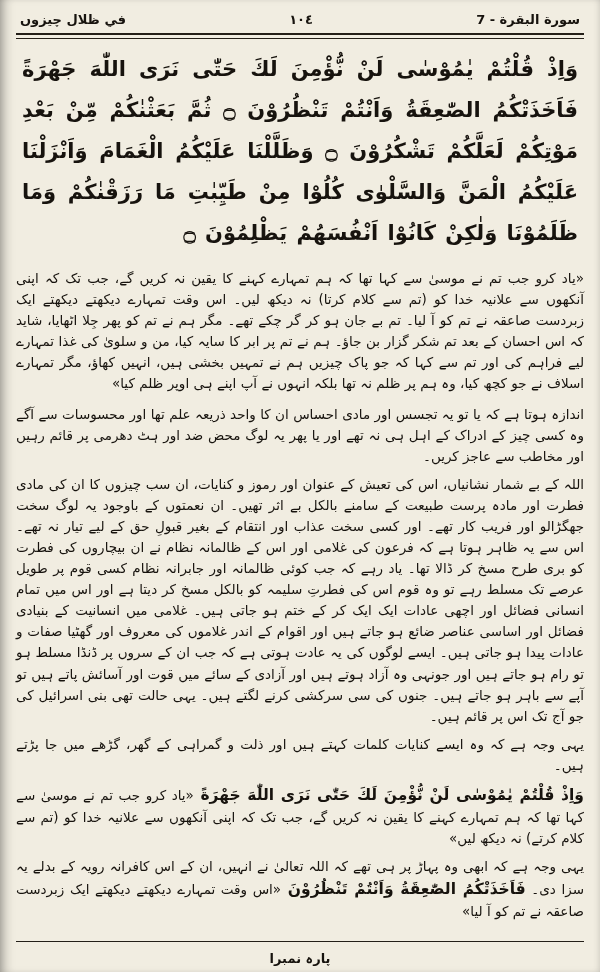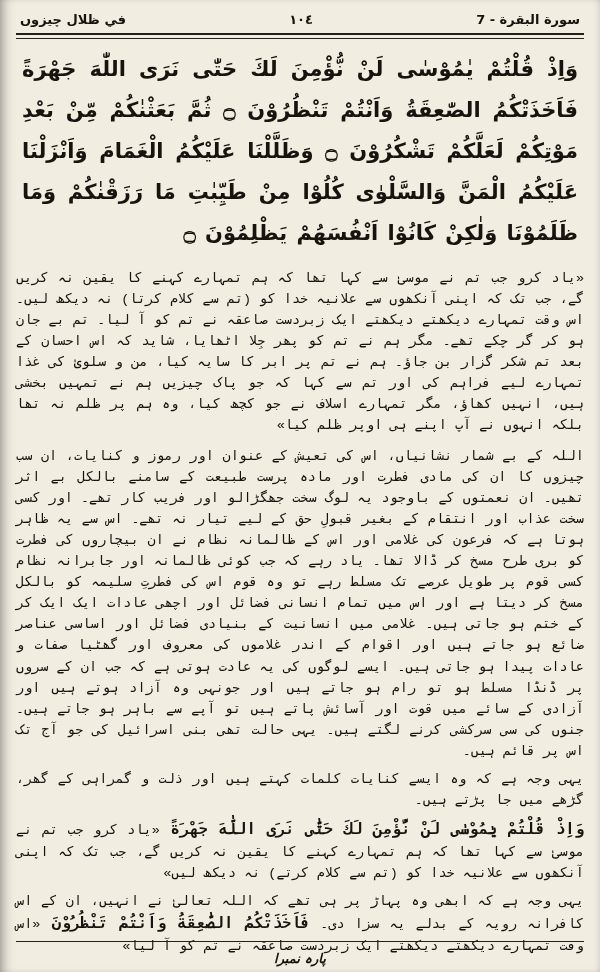--- a/index.html
+++ b/index.html
@@ -43,32 +43,31 @@
     line-height:1.95;
     text-align:justify;
     margin:4px 6px 14px 6px;
     word-spacing:2px;
   }
   .body-text{
     font-size:13.5px;
     line-height:1.56;
     text-align:justify;
   }
-  .para{margin:0 0 7px 0;font-family:Liberation Mono, monospace;}
+  .para{margin:0 0 7px 0;}
   .para .arabic{
     font-weight:bold;
     font-size:15.5px;
   }
   .para .urdu{}
   .para.translation{margin-bottom:10px;}
   .page-footer-wrap{
     position:absolute;
     left:16px;right:16px;bottom:6px;
     text-align:center;
-    font-style:italic;
   }
   .foot-rule{
     border-top:1.5px solid #241f18;
     margin-bottom:9px;
   }
   .page-footer{
     font-size:13px;
     font-weight:bold;
   }
 </style>
@@ -82,20 +81,21 @@
     <span class="h-center">١٠٤</span>
     <span class="h-left">في ظلال چیزوں</span>
   </header>
 
   <div class="double-rule"></div>
 
   <div class="quran-block">وَاِذْ قُلْتُمْ يٰمُوْسٰى لَنْ نُّؤْمِنَ لَكَ حَتّٰى نَرَى اللّٰهَ جَهْرَةً فَاَخَذَتْكُمُ الصّٰعِقَةُ وَاَنْتُمْ تَنْظُرُوْنَ ۝ ثُمَّ بَعَثْنٰكُمْ مِّنْ بَعْدِ مَوْتِكُمْ لَعَلَّكُمْ تَشْكُرُوْنَ ۝ وَظَلَّلْنَا عَلَيْكُمُ الْغَمَامَ وَاَنْزَلْنَا عَلَيْكُمُ الْمَنَّ وَالسَّلْوٰى كُلُوْا مِنْ طَيِّبٰتِ مَا رَزَقْنٰكُمْ وَمَا ظَلَمُوْنَا وَلٰكِنْ كَانُوْا اَنْفُسَهُمْ يَظْلِمُوْنَ ۝</div>
 
   <div class="body-text" id="paragraphs">
       <div class="para translation"><span class="urdu">«یاد کرو جب تم نے موسیٰ سے کہا تھا کہ ہم تمہارے کہنے کا یقین نہ کریں گے، جب تک کہ اپنی آنکھوں سے علانیہ خدا کو (تم سے کلام کرتا) نہ دیکھ لیں۔ اس وقت تمہارے دیکھتے دیکھتے ایک زبردست صاعقہ نے تم کو آ لیا۔ تم بے جان ہو کر گر چکے تھے۔ مگر ہم نے تم کو پھر جِلا اٹھایا، شاید کہ اس احسان کے بعد تم شکر گزار بن جاؤ۔ ہم نے تم پر ابر کا سایہ کیا، من و سلویٰ کی غذا تمہارے لیے فراہم کی اور تم سے کہا کہ جو پاک چیزیں ہم نے تمہیں بخشی ہیں، انہیں کھاؤ، مگر تمہارے اسلاف نے جو کچھ کیا، وہ ہم پر ظلم نہ تھا بلکہ انہوں نے آپ اپنے ہی اوپر ظلم کیا»</span></div>
+      <div class="para"><span class="urdu">اندازہ ہوتا ہے کہ یا تو یہ تجسس اور مادی احساس ان کا واحد ذریعہ علم تھا اور محسوسات سے آگے وہ کسی چیز کے ادراک کے اہل ہی نہ تھے اور یا پھر یہ لوگ محض ضد اور ہٹ دھرمی پر قائم رہیں اور مخاطب سے عاجز کریں۔</span></div>
       <div class="para"><span class="urdu">اللہ کے بے شمار نشانیاں، اس کی تعیش کے عنوان اور رموز و کنایات، ان سب چیزوں کا ان کی مادی فطرت اور مادہ پرست طبیعت کے سامنے بالکل بے اثر تھیں۔ ان نعمتوں کے باوجود یہ لوگ سخت جھگڑالو اور فریب کار تھے۔ اور کسی سخت عذاب اور انتقام کے بغیر قبولِ حق کے لیے تیار نہ تھے۔ اس سے یہ ظاہر ہوتا ہے کہ فرعون کی غلامی اور اس کے ظالمانہ نظام نے ان بیچاروں کی فطرت کو بری طرح مسخ کر ڈالا تھا۔ یاد رہے کہ جب کوئی ظالمانہ اور جابرانہ نظام کسی قوم پر طویل عرصے تک مسلط رہے تو وہ قوم اس کی فطرتِ سلیمہ کو بالکل مسخ کر دیتا ہے اور اس میں تمام انسانی فضائل اور اچھی عادات ایک ایک کر کے ختم ہو جاتی ہیں۔ غلامی میں انسانیت کے بنیادی فضائل اور اساسی عناصر ضائع ہو جاتے ہیں اور اقوام کے اندر غلاموں کی معروف اور گھٹیا صفات و عادات پیدا ہو جاتی ہیں۔ ایسے لوگوں کی یہ عادت ہوتی ہے کہ جب ان کے سروں پر ڈنڈا مسلط ہو تو رام ہو جاتے ہیں اور جونہی وہ آزاد ہوتے ہیں اور آزادی کے سائے میں قوت اور آسائش پاتے ہیں تو آپے سے باہر ہو جاتے ہیں۔ جنوں کی سی سرکشی کرنے لگتے ہیں۔ یہی حالت تھی بنی اسرائیل کی جو آج تک اس پر قائم ہیں۔</span></div>
       <div class="para"><span class="urdu">یہی وجہ ہے کہ وہ ایسے کنایات کلمات کہتے ہیں اور ذلت و گمراہی کے گھر، گڑھے میں جا پڑتے ہیں۔</span></div>
       <div class="para"><span class="arabic">وَاِذْ قُلْتُمْ يٰمُوْسٰى لَنْ نُّؤْمِنَ لَكَ حَتّٰى نَرَى اللّٰهَ جَهْرَةً </span><span class="urdu">«یاد کرو جب تم نے موسیٰ سے کہا تھا کہ ہم تمہارے کہنے کا یقین نہ کریں گے، جب تک کہ اپنی آنکھوں سے علانیہ خدا کو (تم سے کلام کرتے) نہ دیکھ لیں»</span></div>
       <div class="para"><span class="urdu">یہی وجہ ہے کہ ابھی وہ پہاڑ پر ہی تھے کہ اللہ تعالیٰ نے انہیں، ان کے اس کافرانہ رویہ کے بدلے یہ سزا دی۔ </span><span class="arabic">فَاَخَذَتْكُمُ الصّٰعِقَةُ وَاَنْتُمْ تَنْظُرُوْنَ </span><span class="urdu">«اس وقت تمہارے دیکھتے دیکھتے ایک زبردست صاعقہ نے تم کو آ لیا»</span></div>
     </div>
 
   <div class="page-footer-wrap">
     <div class="foot-rule"></div>
     <div class="page-footer">پارہ نمبرا</div>
   </div>

